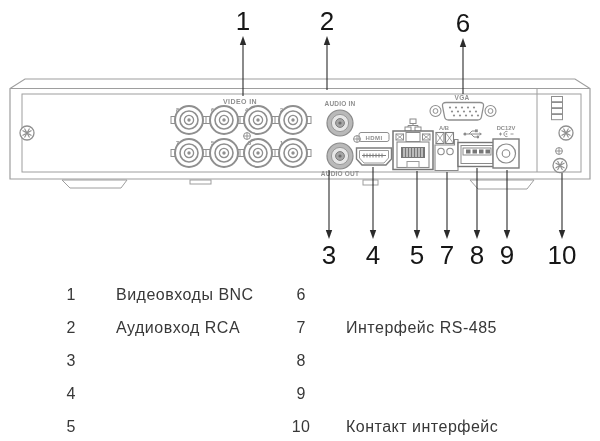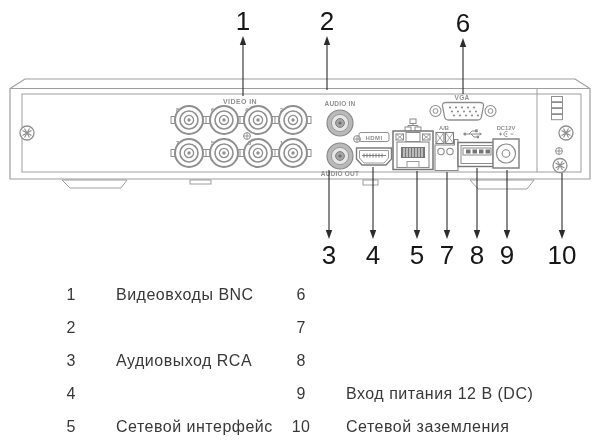--- a/index.html
+++ b/index.html
@@ -257,47 +257,46 @@
 
 
 <div class="legend">
   <div class="legend-col left">
     <div class="legend-row">
       <span class="legend-num">1</span>
       <span class="legend-label">Видеовходы BNC</span>
     </div>
     <div class="legend-row">
       <span class="legend-num">2</span>
+      <span class="legend-label">Аудиовход RCA</span>
     </div>
     <div class="legend-row">
       <span class="legend-num">3</span>
-      <span class="legend-label">Аудиовыход RCA</span>
     </div>
     <div class="legend-row">
       <span class="legend-num">4</span>
     </div>
     <div class="legend-row">
       <span class="legend-num">5</span>
-      <span class="legend-label">Сетевой интерфейс</span>
     </div>
   </div>
   <div class="legend-col right">
     <div class="legend-row">
       <span class="legend-num">6</span>
     </div>
     <div class="legend-row">
       <span class="legend-num">7</span>
+      <span class="legend-label">Интерфейс RS-485</span>
     </div>
     <div class="legend-row">
       <span class="legend-num">8</span>
     </div>
     <div class="legend-row">
       <span class="legend-num">9</span>
-      <span class="legend-label">Вход питания 12 В (DC)</span>
     </div>
     <div class="legend-row">
       <span class="legend-num">10</span>
-      <span class="legend-label">Сетевой заземления</span>
+      <span class="legend-label">Контакт интерфейс</span>
     </div>
   </div>
 </div>
 
 </div>
 
 </body></html>

